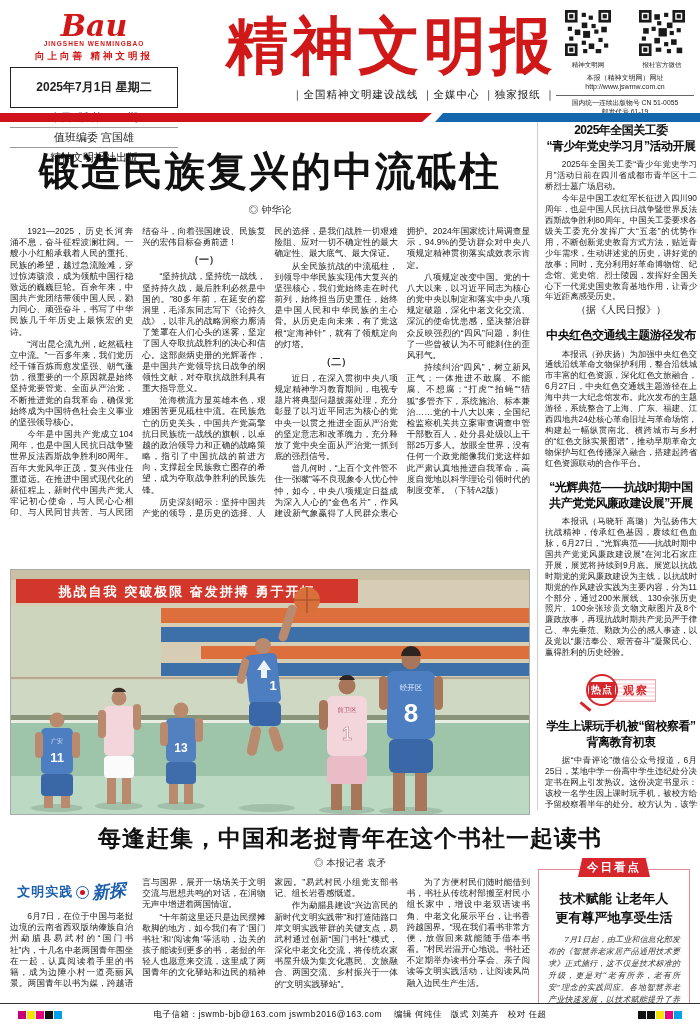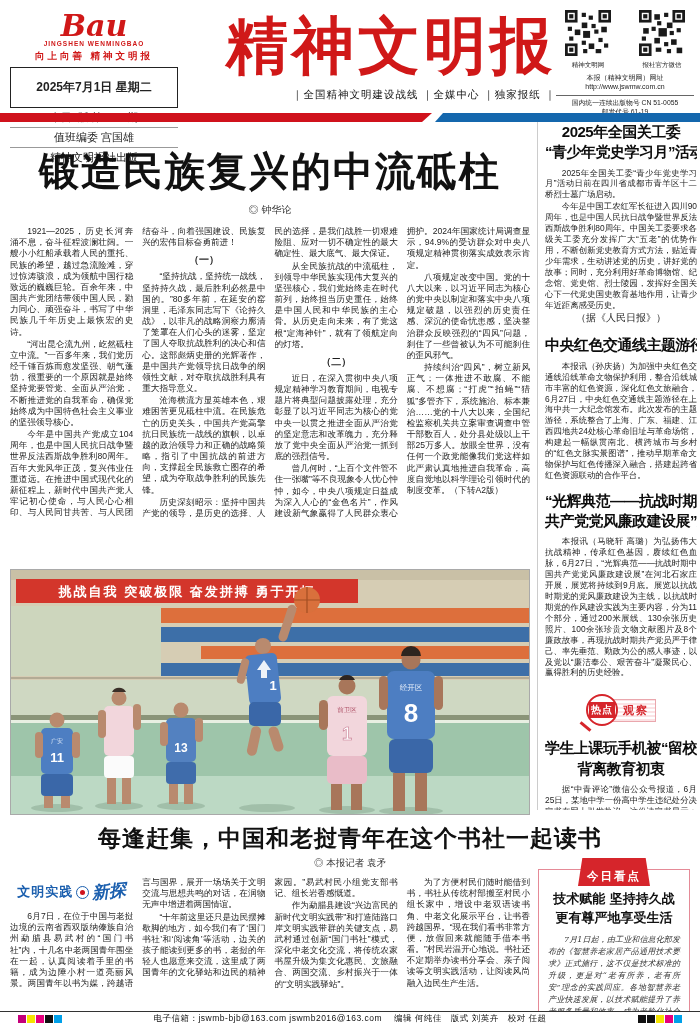--- a/index.html
+++ b/index.html
@@ -45,21 +45,21 @@
 
   
   .photo { position:relative; width:520px; height:246px; margin-top:7px; border:1px solid #a9a9a9; background:#d6cdb4; }
   .caption-box { position:absolute; top:4px; bottom:4px; right:0; width:97px; background:#fff; padding:8px 7px 4px; }
   .cap-title { font-family:"DejaVu Serif", serif; font-weight:bold; font-size:14px; text-align:center; line-height:1.3; color:#111; }
   .cap-text { font-family:"DejaVu Serif", serif; font-style:italic; font-size:7.6px; line-height:1.45; text-align:justify; color:#333; margin-top:8px; text-indent:1.5em; }
   .cap-credit { font-family:"DejaVu Serif", serif; font-size:7.5px; text-align:right; margin-top:5px; color:#333; }
 
   
   .side-art { margin-bottom:10px; }
-  .side-h { font-size:15px; font-weight:bold; color:#0d0d0d; text-align:center; line-height:1.35; letter-spacing:-0.5px; margin-bottom:5px; white-space:nowrap; }
+  .side-h { font-size:12px; font-weight:bold; color:#0d0d0d; text-align:center; line-height:1.35; letter-spacing:-0.5px; margin-bottom:5px; white-space:nowrap; }
   .side-body { font-size:8.4px; line-height:1.3; text-align:justify; color:#1d1d1d; }
   .side-body p { text-indent:2em; margin-bottom:1px; }
   .side-source { font-size:10px; text-align:center; color:#1d1d1d; }
 
   .stamp { position:relative; display:flex; justify-content:center; align-items:center; margin:12px 0 8px; height:40px; }
   .stamp-glass { width:32px; height:32px; border:2.5px solid #d6252b; border-radius:50%; background:#fff; display:flex; align-items:center; justify-content:center; z-index:1; margin-right:-6px; }
   .stamp-hot { background:#d6252b; color:#fff; font-weight:bold; font-size:10px; padding:1px 2px; letter-spacing:1px; }
   .stamp-watch { color:#d6252b; font-weight:bold; font-size:11px; letter-spacing:2px; padding:3px 6px 3px 10px; background:repeating-linear-gradient(0deg,#fbe3e5 0 2px,#fff 2px 4px); border:1px solid #eaa7ad; }
   .stamp-handle { position:absolute; left:calc(50% - 42px); bottom:2px; width:13px; height:3px; background:#d6252b; transform:rotate(40deg); }
 
@@ -70,28 +70,28 @@
   .bottom-cols { width:520px; flex:none; column-count:4; column-gap:9px; height:120px; overflow:hidden; font-size:8.6px; line-height:1.3; text-align:justify; color:#1d1d1d; }
   .bottom-cols p.t-p { text-indent:2em; margin-bottom:1px; }
   .practice-logo { display:flex; align-items:center; justify-content:center; gap:3px; padding:4px 0 8px; }
   .practice-label { color:#1b5fae; font-family:Liberation Sans, sans-serif; font-weight:bold; font-size:13px; letter-spacing:1px; }
   .practice-mag { width:13px; height:13px; border:1.5px solid #1b5fae; border-radius:50%; display:inline-flex; align-items:center; justify-content:center; }
   .practice-mag i { width:5px; height:5px; background:#d0121c; border-radius:50%; }
   .practice-new { color:#1b5fae; font-weight:bold; font-size:17px; font-style:italic; transform:rotate(-6deg); }
 
   
   .highlight { position:relative; width:152px; flex:none; margin-left:8px; margin-top:-8px; height:148px; border:1px solid #e58a97; box-shadow:0 0 0 1px #fff inset; }
-  .hl-badge { position:absolute; top:-12px; left:50%; transform:translateX(-50%); background:#d6252b; color:#fff; font-weight:bold; font-size:11.5px; letter-spacing:2px; padding:11px 9px 2px; clip-path:polygon(6% 0,94% 0,100% 100%,0 100%); white-space:nowrap; }
+  .hl-badge { position:absolute; top:-12px; left:50%; transform:translateX(-50%); background:#d6252b; color:#fff; font-weight:bold; font-size:11.5px; letter-spacing:2px; padding:2px 9px 2px; clip-path:polygon(6% 0,94% 0,100% 100%,0 100%); white-space:nowrap; }
   .hl-badge::after { content:""; position:absolute; left:4px; right:4px; bottom:-4px; height:4px; background:linear-gradient(90deg,#d6252b,#f08a1d,#f5e400,#2e9e4f,#1467ad); clip-path:polygon(0 0,100% 0,92% 100%,8% 100%); }
   .hl-head { margin-top:20px; font-family:"DejaVu Serif", serif; font-weight:bold; font-size:13px; line-height:1.45; text-align:center; color:#111; }
   .hl-body { font-family:"DejaVu Serif", serif; font-style:italic; font-size:8px; line-height:1.5; text-align:justify; color:#333; padding:6px 9px 0; text-indent:2em; }
   .hl-foot { position:absolute; bottom:-6px; left:50%; transform:translateX(-50%); background:#fff; padding:0 5px; color:#c44a55; font-size:8px; white-space:nowrap; }
 
   
-  .footer { position:absolute; left:0; right:0; bottom:0; height:14px; border-top:1.5px solid #333; display:flex; align-items:center; justify-content:space-between; padding:0 18px; background:#fff; }
+  .footer { position:absolute; left:0; right:0; bottom:0; height:22px; border-top:1.5px solid #333; display:flex; align-items:center; justify-content:space-between; padding:0 18px; background:#fff; }
   .marks { display:flex; gap:1px; }
   .mk { width:8px; height:8px; display:inline-block; }
   .foot-text { font-size:8.5px; color:#111; letter-spacing:0.5px; }
 
   svg text { font-family:"Liberation Sans", sans-serif; }
 </style>
 </head>
 <body>
 
 <div class="page">
@@ -214,21 +214,21 @@
           <p class="para t-p">“河出昆仑流九州，屹然砥柱立中流。”一百多年来，我们党历经千锤百炼而愈发坚强、朝气蓬勃，很重要的一个原因就是始终坚持党要管党、全面从严治党，不断推进党的自我革命，确保党始终成为中国特色社会主义事业的坚强领导核心。</p>
           <p class="para t-p">今年是中国共产党成立104周年，也是中国人民抗日战争暨世界反法西斯战争胜利80周年。百年大党风华正茂，复兴伟业任重道远。在推进中国式现代化的新征程上，新时代中国共产党人牢记初心使命，与人民心心相印、与人民同甘共苦、与人民团结奋斗，向着强国建设、民族复兴的宏伟目标奋勇前进！</p>
           <p class="para t-sec">（一）</p>
           <p class="para t-p">“坚持抗战，坚持统一战线，坚持持久战，最后胜利必然是中国的。”80多年前，在延安的窑洞里，毛泽东同志写下《论持久战》，以非凡的战略洞察力廓清了笼罩在人们心头的迷雾，坚定了国人夺取抗战胜利的决心和信心。这部彪炳史册的光辉著作，是中国共产党领导抗日战争的纲领性文献，对夺取抗战胜利具有重大指导意义。</p>
           <p class="para t-p">沧海横流方显英雄本色，艰难困苦更见砥柱中流。在民族危亡的历史关头，中国共产党高擎抗日民族统一战线的旗帜，以卓越的政治领导力和正确的战略策略，指引了中国抗战的前进方向，支撑起全民族救亡图存的希望，成为夺取战争胜利的民族先锋。</p>
           <p class="para t-p">历史深刻昭示：坚持中国共产党的领导，是历史的选择、人民的选择，是我们战胜一切艰难险阻、应对一切不确定性的最大确定性、最大底气、最大保证。</p>
           <p class="para t-p">从全民族抗战的中流砥柱，到领导中华民族实现伟大复兴的坚强核心，我们党始终走在时代前列，始终担当历史重任，始终是中国人民和中华民族的主心骨。从历史走向未来，有了党这根“定海神针”，就有了领航定向的灯塔。</p>
           <p class="para t-sec">（二）</p>
           <p class="para t-p">近日，在深入贯彻中央八项规定精神学习教育期间，电视专题片将典型问题披露处理，充分彰显了以习近平同志为核心的党中央一以贯之推进全面从严治党的坚定意志和改革魄力，充分释放了党中央全面从严治党一抓到底的强烈信号。</p>
           <p class="para t-p">曾几何时，“上百个文件管不住一张嘴”等不良现象令人忧心忡忡，如今，中央八项规定日益成为深入人心的“金色名片”，作风建设新气象赢得了人民群众衷心拥护。2024年国家统计局调查显示，94.9%的受访群众对中央八项规定精神贯彻落实成效表示肯定。</p>
-          <p class="para t-p">八项规定改变中国。党的十八大以来，以习近平同志为核心的党中央以制定和落实中央八项规定破题，以强烈的历史责任感、深沉的使命忧患感，坚决整治群众反映强烈的“四风”问题，刹住了一些曾被认为不可能刹住的歪风邪气。</p>
+          <p class="para t-p">八项规定改变中国。党的十八大以来，以习近平同志为核心的党中央以制定和落实中央八项规定破题，深化中老文化交流、深沉的使命忧患感，坚决整治群众反映强烈的“四风”问题，刹住了一些曾被认为不可能刹住的歪风邪气。</p>
           <p class="para t-p">持续纠治“四风”，树立新风正气；一体推进不敢腐、不能腐、不想腐；“打虎”“拍蝇”“猎狐”多管齐下，系统施治、标本兼治……党的十八大以来，全国纪检监察机关共立案审查调查中管干部数百人，处分县处级以上干部25万多人。放眼全世界，没有任何一个政党能像我们党这样如此严肃认真地推进自我革命，高度自觉地以科学理论引领时代的制度变革。（下转A2版）</p>
         </div>
 
       <div class="photo">
         <svg width="518" height="244" viewBox="0 0 518 244">
           <rect width="518" height="244" fill="#d6cdb4"></rect>
           <rect y="0" width="518" height="10" fill="#c9c0a6"></rect>
 
           <rect x="150" y="38" width="368" height="15" fill="#dd6f3c"></rect>
           <rect x="90" y="57" width="428" height="15" fill="#3d6fa8"></rect>
@@ -400,21 +400,21 @@
 
     <p class="para t-p">6月7日，在位于中国与老挝边境的云南省西双版纳傣族自治州勐腊县易武村的“国门书社”内，十几名中老两国青年围坐在一起，认真阅读着手里的书籍，成为边陲小村一道亮丽风景。两国青年以书为媒，跨越语言与国界，展开一场场关于文明交流与思想共鸣的对话，在润物无声中增进着两国情谊。</p>
         <p class="para t-p">“十年前这里还只是边民摆摊歇脚的地方，如今我们有了‘国门书社’和‘阅读角’等活动，边关的孩子能读到更多的书，老挝的年轻人也愿意来交流，这里成了两国青年的文化驿站和边民的精神家园。”易武村民小组党支部书记、组长岩香感慨道。</p>
         <p class="para t-p">作为勐腊县建设“兴边富民的新时代文明实践带”和打造陆路口岸文明实践带群的关键支点，易武村通过创新“国门书社”模式，深化中老文化交流，将传统农家书屋升级为集文化惠民、文旅融合、两国交流、乡村振兴于一体的“文明实践驿站”。</p>
         <p class="para t-p">为了方便村民们随时能借到书，书社从传统村部搬至村民小组长家中，增设中老双语读书角、中老文化展示平台，让书香跨越国界。“现在我们看书非常方便，放假回来就能随手借本书看。”村民岩温开心地说。书社还不定期举办读书分享会、亲子阅读等文明实践活动，让阅读风尚融入边民生产生活。</p>
       </div>
 
     <div class="highlight">
       <div class="hl-badge">今日看点</div>
       <div class="hl-head">
-        <div>技术赋能 坚持持久战</div>
+        <div>技术赋能 让老年人</div>
         <div>更有尊严地享受生活</div>
       </div>
       <div class="hl-body">7月1日起，由工业和信息化部发布的《智慧养老家居产品通用技术要求》正式施行，这不仅是技术标准的升级，更是对“老有所养，老有所安”理念的实践回应。各地智慧养老产业快速发展，以技术赋能提升了养老服务质量和效率，成为老龄化社会的一道温情保障。</div>
       <div class="hl-foot">— A4 聚 焦 —</div>
     </div>
   </div>
 
   <div class="footer">
     <span class="marks">
       <span class="mk" style="background:#c4007a"></span>

